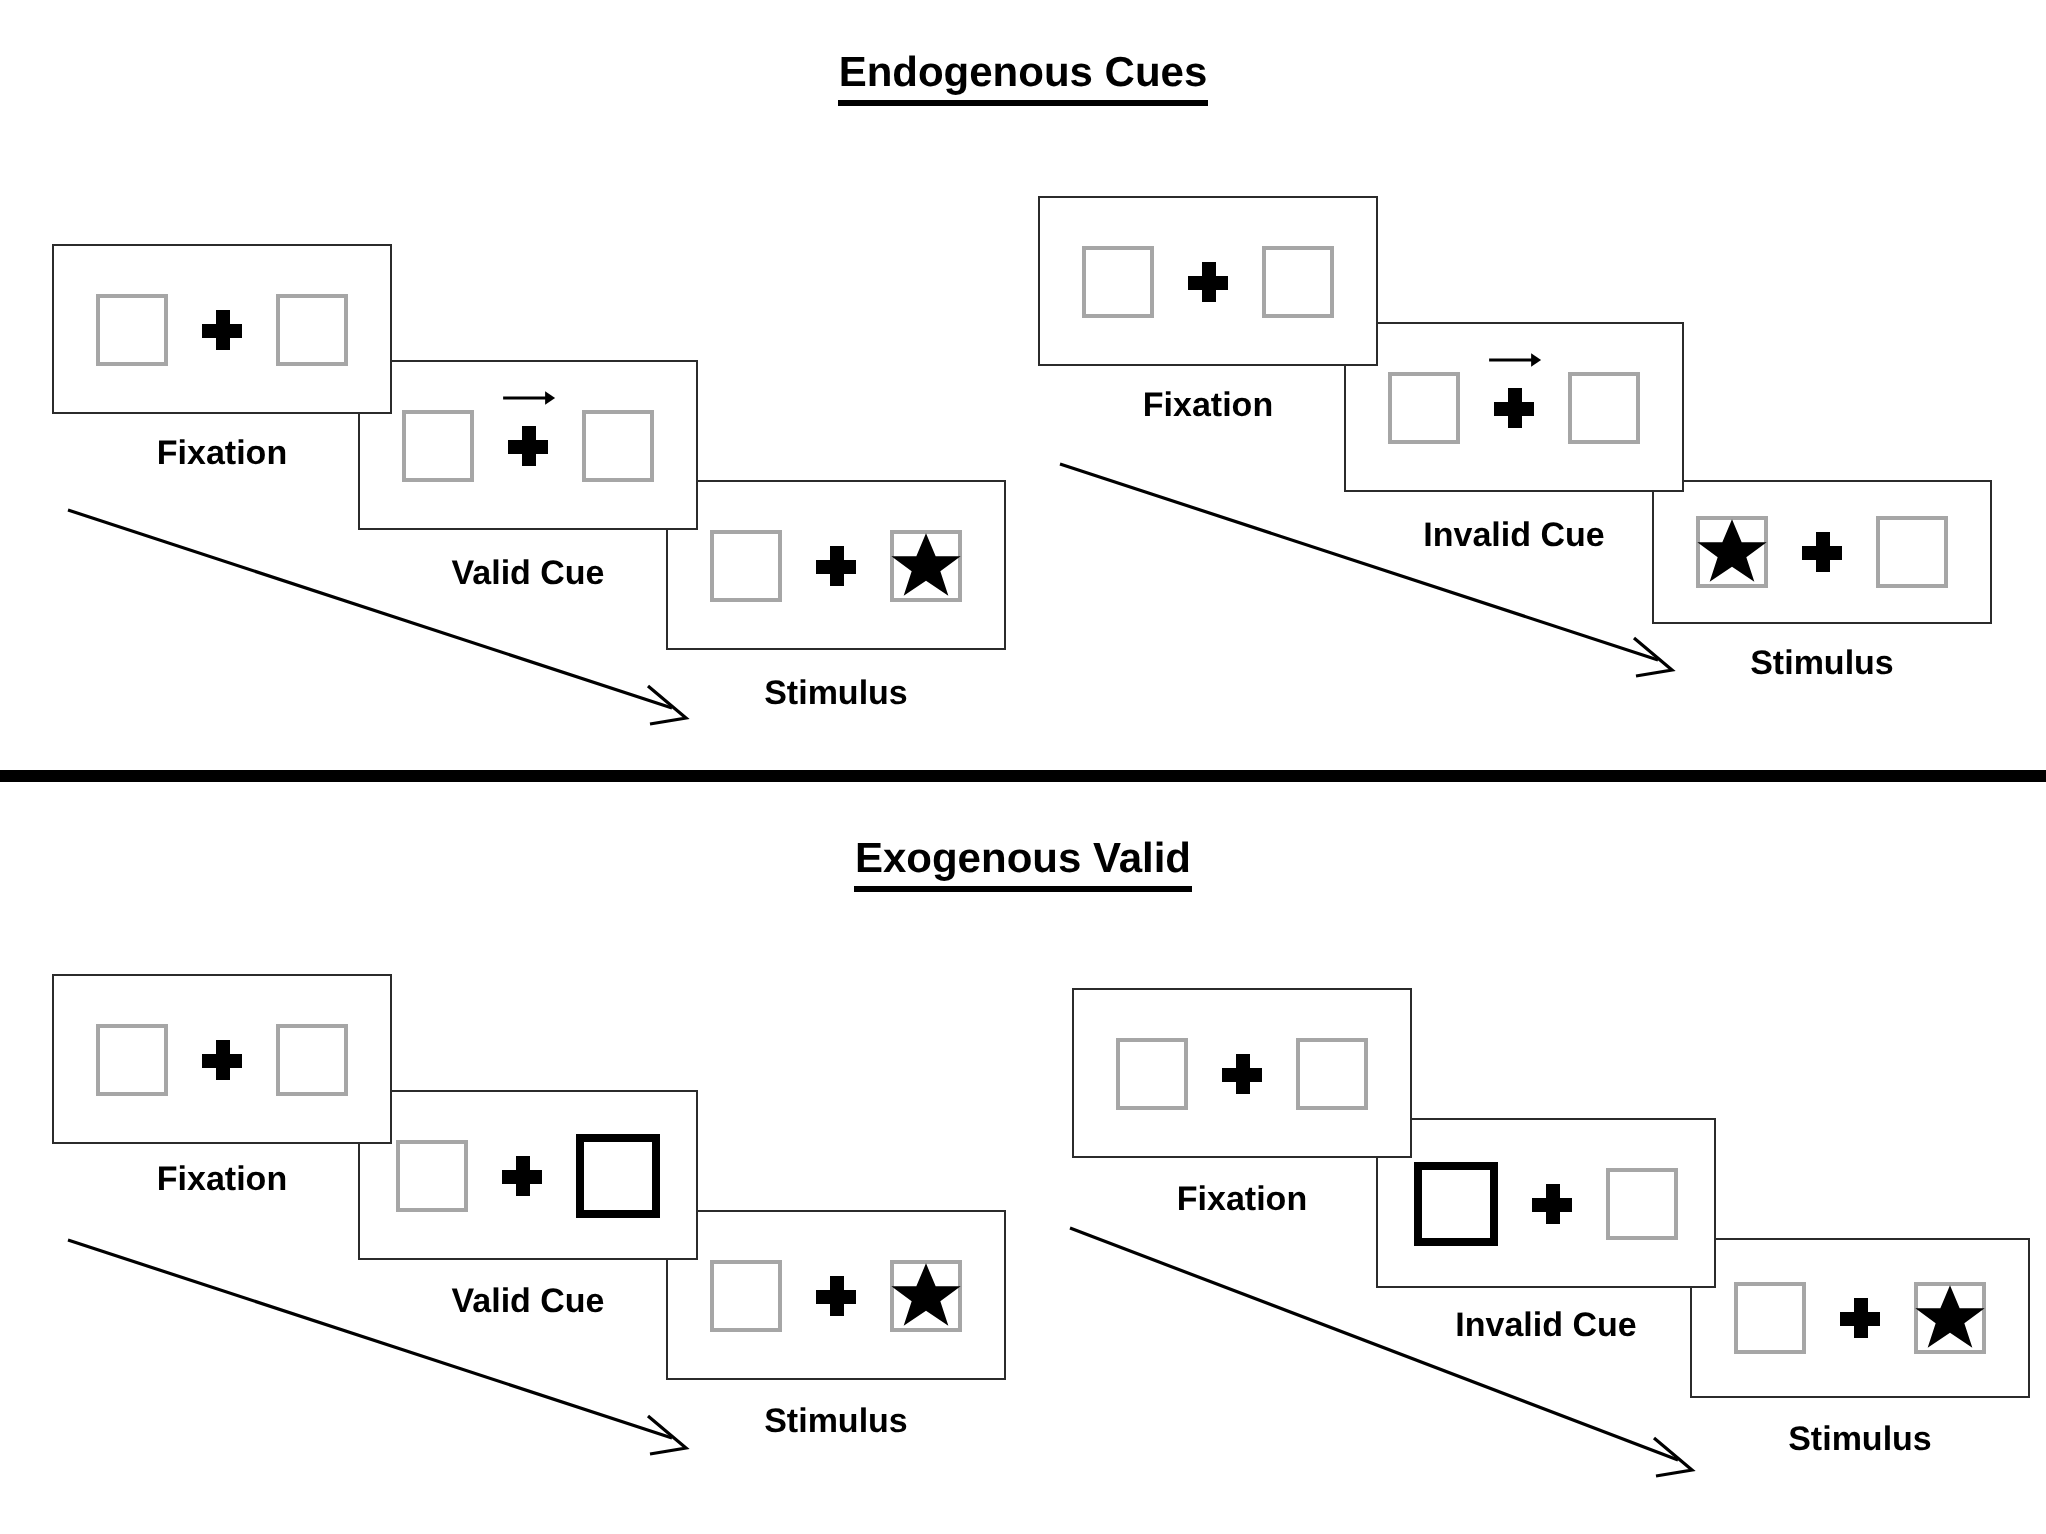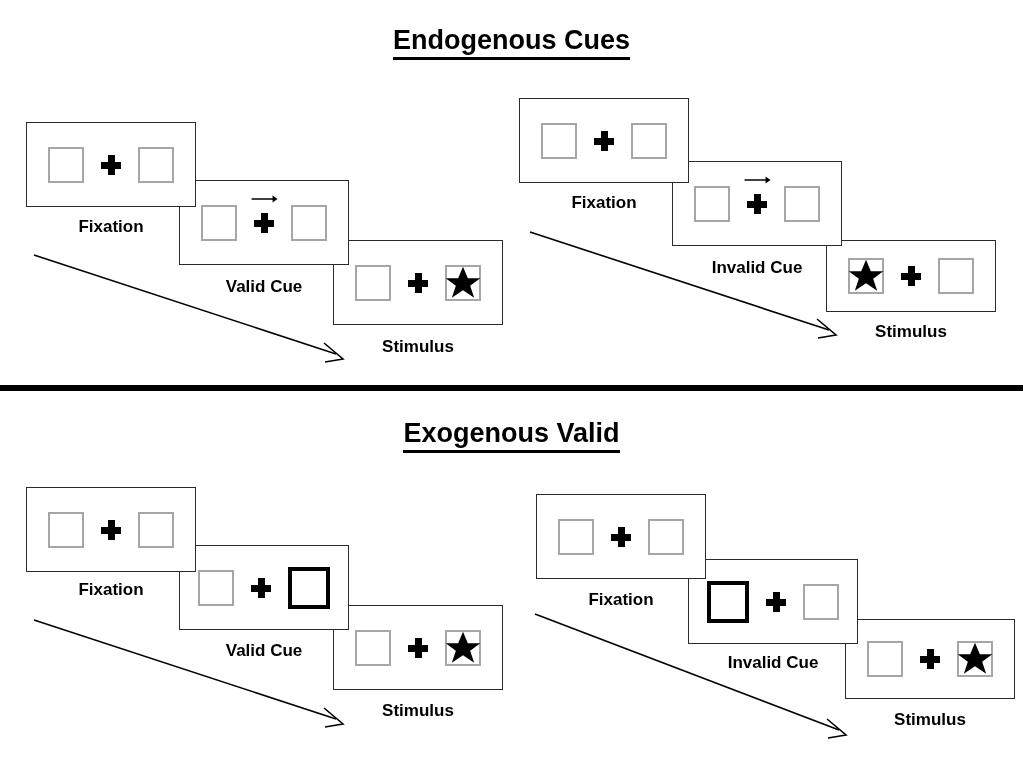--- a/index.html
+++ b/index.html
@@ -13,21 +13,21 @@
     position: relative;
     overflow: hidden;
     font-family: "Liberation Sans", sans-serif;
   }
 
   
   .section-title {
     position: absolute;
     width: 100%;
     text-align: center;
-    font-size: 27px;
+    font-size: 21px;
     font-weight: bold;
     color: #000;
     letter-spacing: 0px;
   }
   .section-title span {
     border-bottom: 3px solid #000;
     padding-bottom: 2px;
   }
 
   

